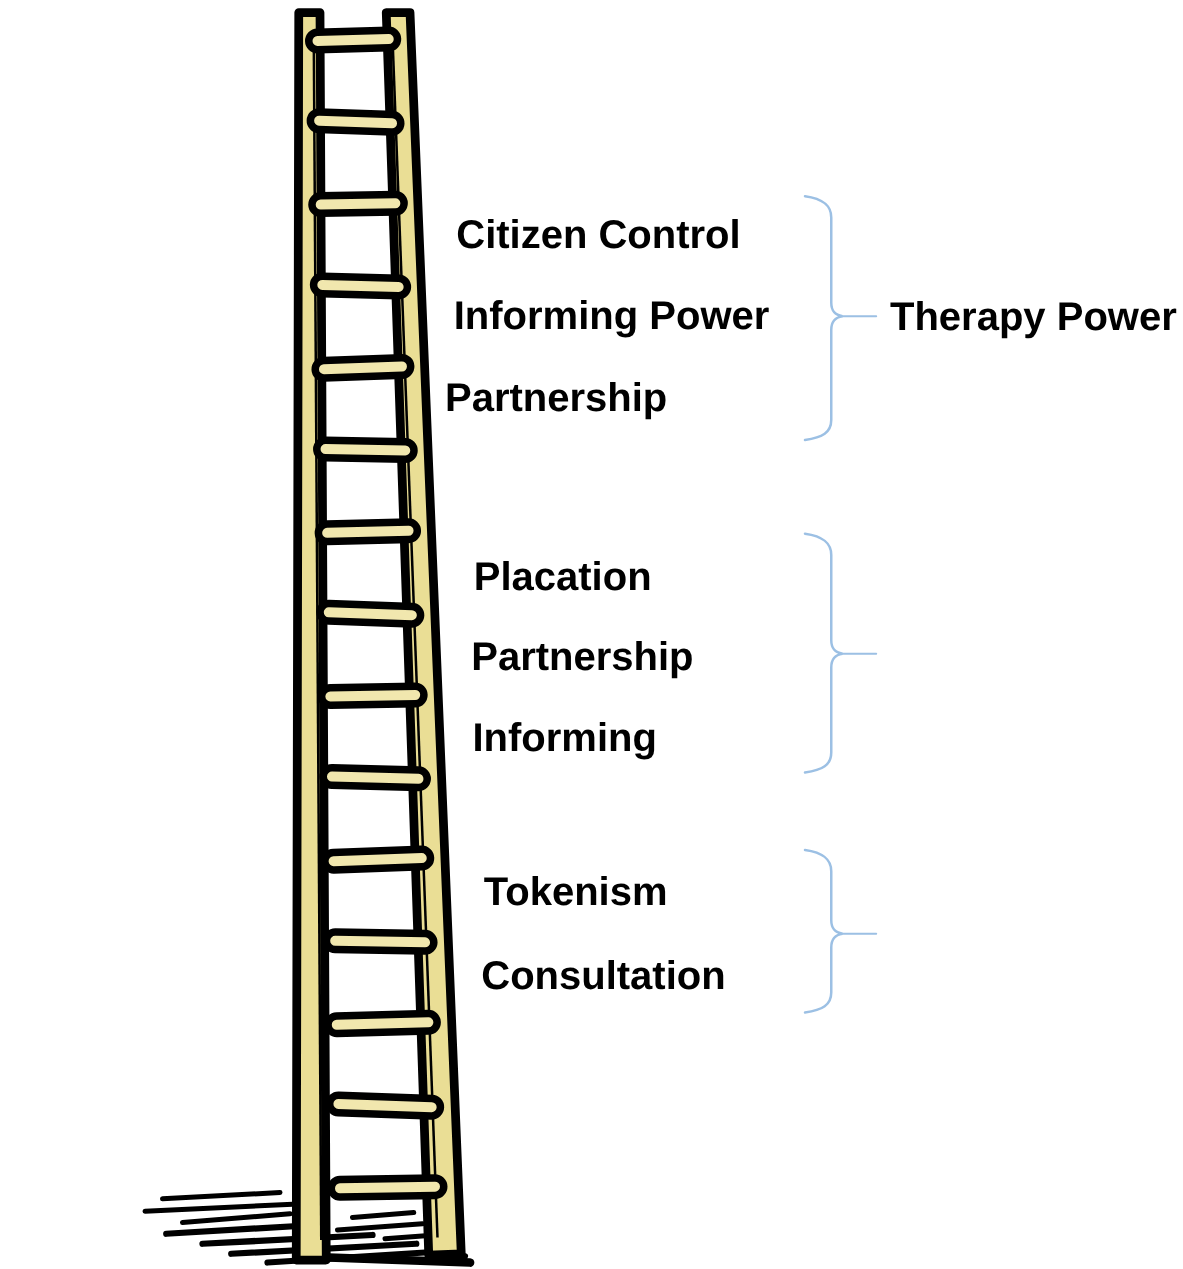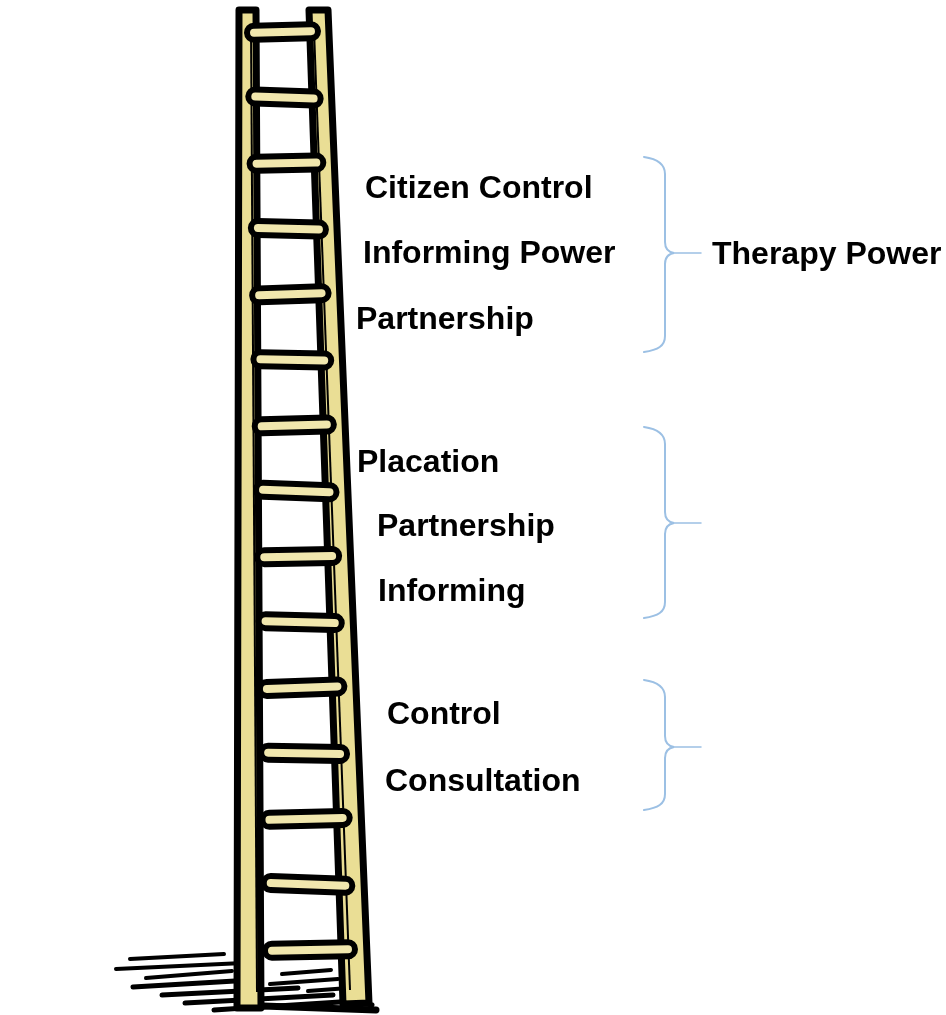--- a/index.html
+++ b/index.html
@@ -84,22 +84,22 @@
     <g stroke="var(--bracket)" fill="none" stroke-linecap="round">
       <path stroke-width="2" d="M644,680 C658,682 665,687 665,697 L665,736 C665,743 668,746 674,747 C668,748 665,751 665,758 L665,794 C665,804 658,808 644,810"></path>
       <path stroke-width="1.5" d="M674,747 L701,747"></path>
     </g>
   </svg>
 
   <div class="lvl" style="left:365px;top:166px">Citizen Control</div>
   <div class="lvl" style="left:363px;top:231px">Informing Power</div>
   <div class="lvl" style="left:356px;top:297px">Partnership</div>
 
-  <div class="lvl" style="left:357px;top:440px">Placation</div>
+  <div class="lvl" style="left:379px;top:440px">Placation</div>
   <div class="lvl" style="left:377px;top:504px">Partnership</div>
   <div class="lvl" style="left:378px;top:569px">Informing</div>
 
-  <div class="lvl" style="left:387px;top:692px">Control</div>
+  <div class="lvl" style="left:387px;top:692px">Tokenism</div>
   <div class="lvl" style="left:385px;top:759px">Consultation</div>
 
   <div class="cat" style="left:712px;top:232px">Therapy Power</div>
 
 </div>
 
 </body></html>

